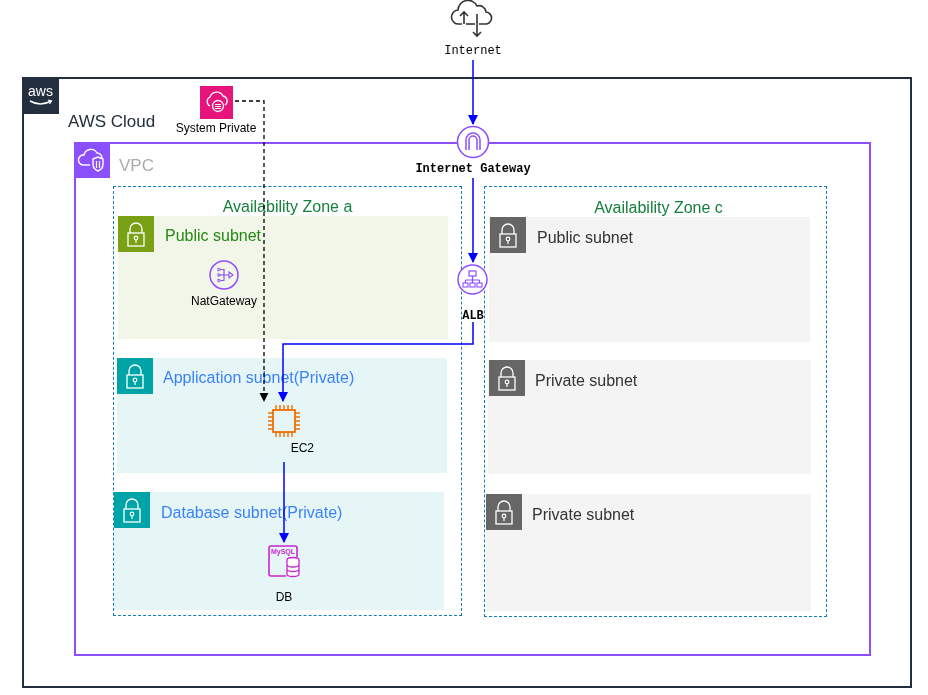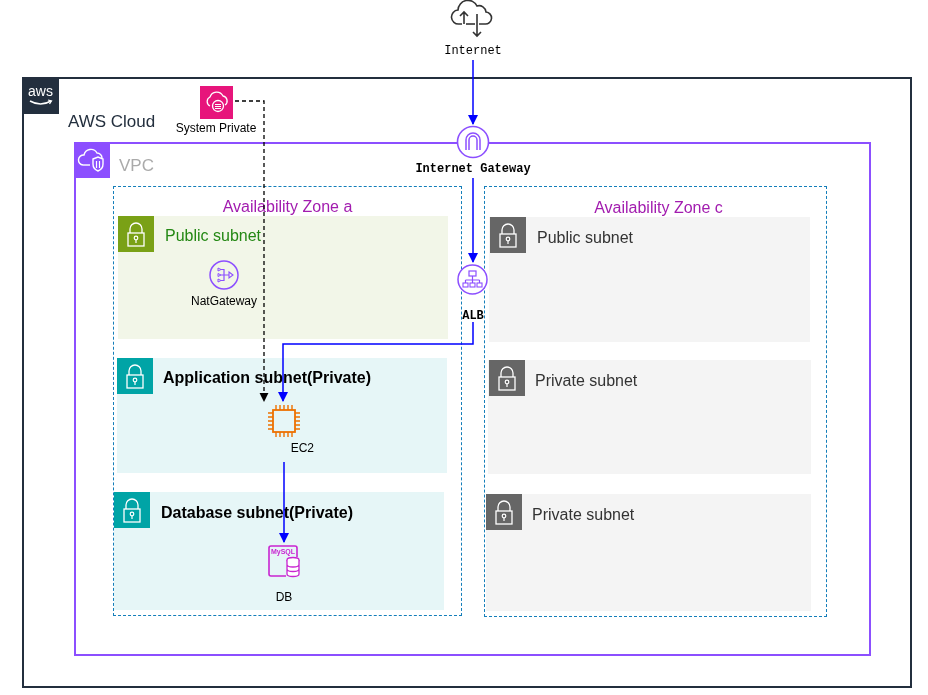--- a/index.html
+++ b/index.html
@@ -7,35 +7,35 @@
   .abs { position:absolute; }
   .group-aws { left:22px; top:77px; width:890px; height:611px; border:2px solid #232f3e; box-sizing:border-box; }
   .aws-logo { left:22px; top:77px; width:37px; height:37px; background:#232f3e; color:#fff; }
   .aws-label { left:68px; top:88px; font-size:17px; color:#232f3e;margin-top:24px; }
   .group-vpc { left:74px; top:142px; width:797px; height:514px; border:2px solid #8c4fff; box-sizing:border-box; }
   .vpc-icon { left:74px; top:142px; width:36px; height:36px; background:#8c4fff; }
   .vpc-label { left:119px; top:156px; font-size:17px; color:#aaaaaa; }
   .az { border:1.5px dashed #147eba; box-sizing:border-box; }
   .az-a { left:113px; top:186px; width:349px; height:430px; }
   .az-c { left:484px; top:186px; width:343px; height:431px; }
-  .az-label { font-size:16px; color:#a21caf; text-align:center; }
+  .az-label { font-size:16px; color:#15803d; text-align:center; }
   .subnet { box-sizing:border-box; }
   .sn-pub-a { left:118px; top:216px; width:330px; height:123px; background:#f2f6e8; }
   .sn-app-a { left:117px; top:358px; width:330px; height:115px; background:#e6f6f7; }
   .sn-db-a { left:114px; top:492px; width:330px; height:118px; background:#e6f6f7; }
   .sn-pub-c { left:489px; top:217px; width:321px; height:125px; background:#f4f4f4; }
   .sn-priv1-c { left:488px; top:360px; width:323px; height:114px; background:#f4f4f4; }
   .sn-priv2-c { left:486px; top:494px; width:325px; height:117px; background:#f4f4f4; }
   .lock { width:36px; height:36px; }
   .lock-green { background:#7aa116; }
   .lock-teal { background:#00a4a6; }
   .lock-gray { background:#666666; }
   .sn-label { font-size:16px;text-align:center; }
   .lbl-green { color:#248814; }
-  .lbl-teal { color:#000000;font-weight:bold; }
+  .lbl-teal { color:#3b82f6; }
   .lbl-gray { color:#333333; }
   .node-label { font-size:12px; color:#000; text-align:center; white-space:nowrap; }
   .bold { font-weight:bold;font-family:Liberation Mono, monospace; }
   svg { overflow:visible; }
 </style>
 </head>
 <body>
 
 <div class="abs group-aws"></div>
 <div class="abs aws-logo">

